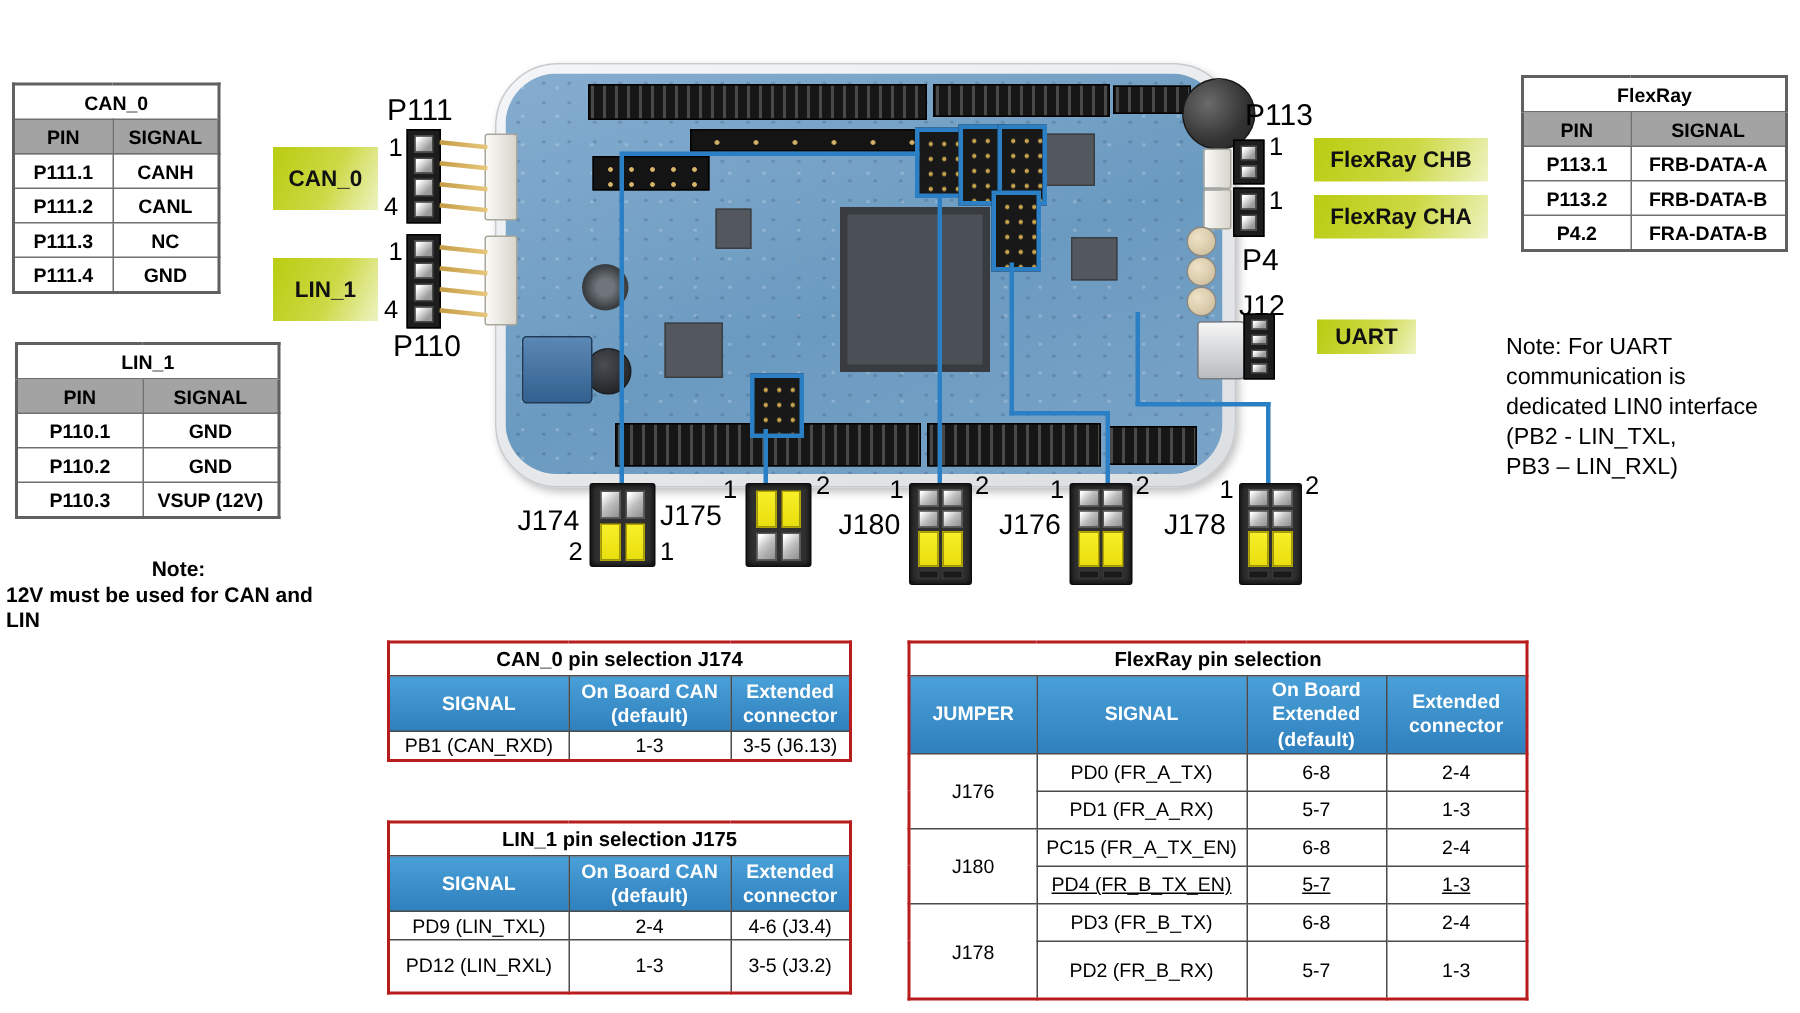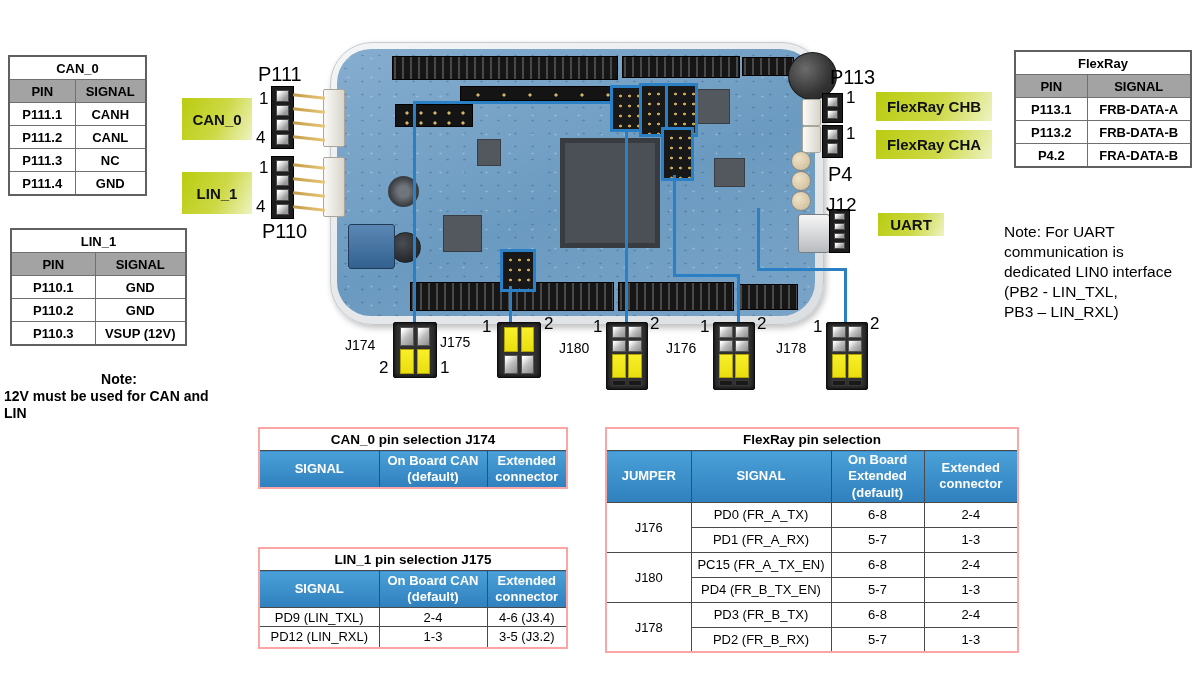--- a/index.html
+++ b/index.html
@@ -11,21 +11,21 @@
   table.pt{position:absolute;border-collapse:collapse;table-layout:fixed;
            background:#fff;font-weight:bold;font-size:13px;}
   table.pt td{border:1px solid #707070;text-align:center;padding:1px 2px;height:20px;}
   table.pt tr.ttl td{border:2px solid #606060;border-bottom:1px solid #707070;}
   table.pt{border:2px solid #606060;}
   table.pt tr.hd td{background:#a3a3a3;}
 
   
   table.sel{position:absolute;border-collapse:collapse;table-layout:fixed;
             background:#fff;font-size:13px;}
-  table.sel{border:2px solid #fca5a5;}
+  table.sel{border:2px solid #b91c1c;}
   table.sel td{border:1px solid #4a4a4a;text-align:center;padding:1px 2px;}
   table.sel tr.ttl td{font-weight:bold;font-size:13.5px;height:19px;}
   table.sel tr.hd td{background:linear-gradient(180deg,#4aa0d8,#2f80bd);
                      color:#fff;font-weight:bold;line-height:1.25;}
 
   
   .callout{position:absolute;display:flex;align-items:center;justify-content:center;
            background:linear-gradient(115deg,#b9cc10 0%,#cdd945 55%,#eef3c2 100%);
            font-size:15px;font-weight:600;color:#111;}
 
@@ -67,21 +67,21 @@
   .jb{position:absolute;background:#303030;border:1px solid #0d0d0d;border-radius:2px;
       display:grid;grid-template-columns:1fr 1fr;gap:3px;padding:4px 6px;
       box-sizing:border-box;box-shadow:inset 0 0 4px #000;}
   .pinL{background:linear-gradient(135deg,#ffffff 10%,#bdbdbd 50%,#8d8d8d);
         border:1px solid #555;}
   .pinY{background:linear-gradient(180deg,#f8ef2a,#e9de0d);border:1px solid #b0a400;}
   .pinD{background:#191919;border:1px solid #383838;}
 
   .plabel{position:absolute;font-size:20px;color:#000;}
   .pnum{position:absolute;font-size:17px;color:#000;}
-  .jlabel{position:absolute;font-size:14px;color:#000;}
+  .jlabel{position:absolute;font-size:19px;color:#000;}
 
   .noteL{position:absolute;font-size:14px;font-weight:600;line-height:17px;width:230px;}
   .noteL .nt{text-align:center;font-weight:bold;}
   .noteR{position:absolute;font-size:15.5px;line-height:20px;}
 </style>
 </head>
 <body>
 
 <div class="rim abs" style="left:330px;top:42px;width:492px;height:281px;border-radius:42px;"></div>
 <div class="pcb abs" style="left:337px;top:49px;width:478px;height:267px;border-radius:34px;"></div>
@@ -351,20 +351,25 @@
     </colgroup>
   <tbody>
       <tr class="ttl">
         <td colspan="3">CAN_0 pin selection J174</td>
       </tr>
   <tr class="hd" style="height:37px;">
     <td>SIGNAL</td>
     <td>On Board CAN (default)</td>
     <td>Extended connector</td>
   </tr>
+  <tr style="height:19px;">
+    <td>PB1 (CAN_RXD)</td>
+    <td>1-3</td>
+    <td>3-5 (J6.13)</td>
+  </tr>
 </tbody>
   </table>
 
 <table class="sel" style="left:258px;top:547px;width:308px;">
   <colgroup>
       <col style="width:120px">
       <col style="width:108px">
       <col style="width:80px">
     </colgroup>
   <tbody>
@@ -374,21 +379,21 @@
   <tr class="hd" style="height:37px;">
     <td>SIGNAL</td>
     <td>On Board CAN (default)</td>
     <td>Extended connector</td>
   </tr>
   <tr style="height:19px;">
     <td>PD9 (LIN_TXL)</td>
     <td>2-4</td>
     <td>4-6 (J3.4)</td>
   </tr>
-  <tr style="height:21px;">
+  <tr style="height:35px;">
     <td>PD12 (LIN_RXL)</td>
     <td>1-3</td>
     <td>3-5 (J3.2)</td>
   </tr>
 </tbody>
   </table>
 
 <table class="sel" style="left:605px;top:427px;width:412px;">
   <colgroup>
       <col style="width:85px">
@@ -416,30 +421,30 @@
     <td>PD1 (FR_A_RX)</td>
     <td>5-7</td>
     <td>1-3</td>
   </tr>
   <tr style="height:25px;">
     <td rowspan="2">J180</td>
     <td>PC15 (FR_A_TX_EN)</td>
     <td>6-8</td>
     <td>2-4</td>
   </tr>
-  <tr style="height:25px;">
+  <tr style="height:25px;text-decoration:underline;">
     <td>PD4 (FR_B_TX_EN)</td>
     <td>5-7</td>
     <td>1-3</td>
   </tr>
   <tr style="height:25px;">
     <td rowspan="2">J178</td>
     <td>PD3 (FR_B_TX)</td>
     <td>6-8</td>
     <td>2-4</td>
   </tr>
-  <tr style="height:25px;">
+  <tr style="height:39px;">
     <td>PD2 (FR_B_RX)</td>
     <td>5-7</td>
     <td>1-3</td>
   </tr>
 </tbody>
   </table>
 
 </body></html>

